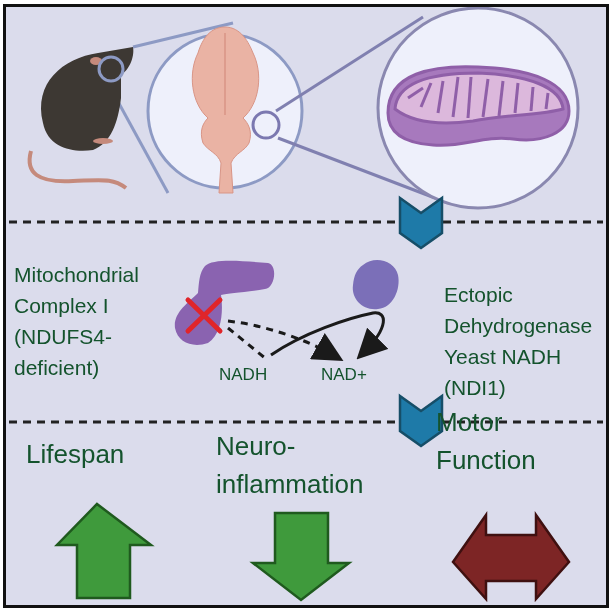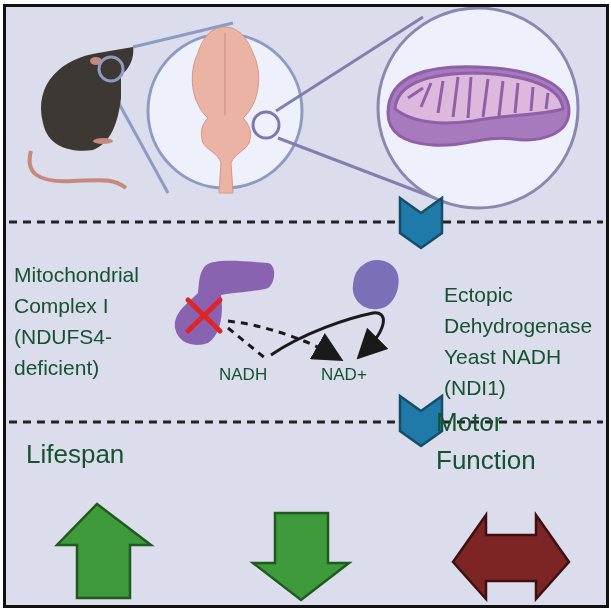--- a/index.html
+++ b/index.html
@@ -103,17 +103,21 @@
     <div>Dehydrogenase</div>
     <div>Yeast NADH</div>
     <div>(NDI1)</div>
   </div>
   <div class="label chem" style="left:213px; top:358px;">NADH</div>
   <div class="label chem" style="left:315px; top:358px;">NAD+</div>
 
   <div class="label out" style="left:20px; top:428px; width:150px;">
     <div>Lifespan</div>
   </div>
+  <div class="label out" style="left:210px; top:420px; width:180px;">
+    <div>Neuro-</div>
+    <div>inflammation</div>
+  </div>
   <div class="label out" style="left:430px; top:396px; width:150px;">
     <div>Motor</div>
     <div>Function</div>
   </div>
 </div>
 
 </body></html>

